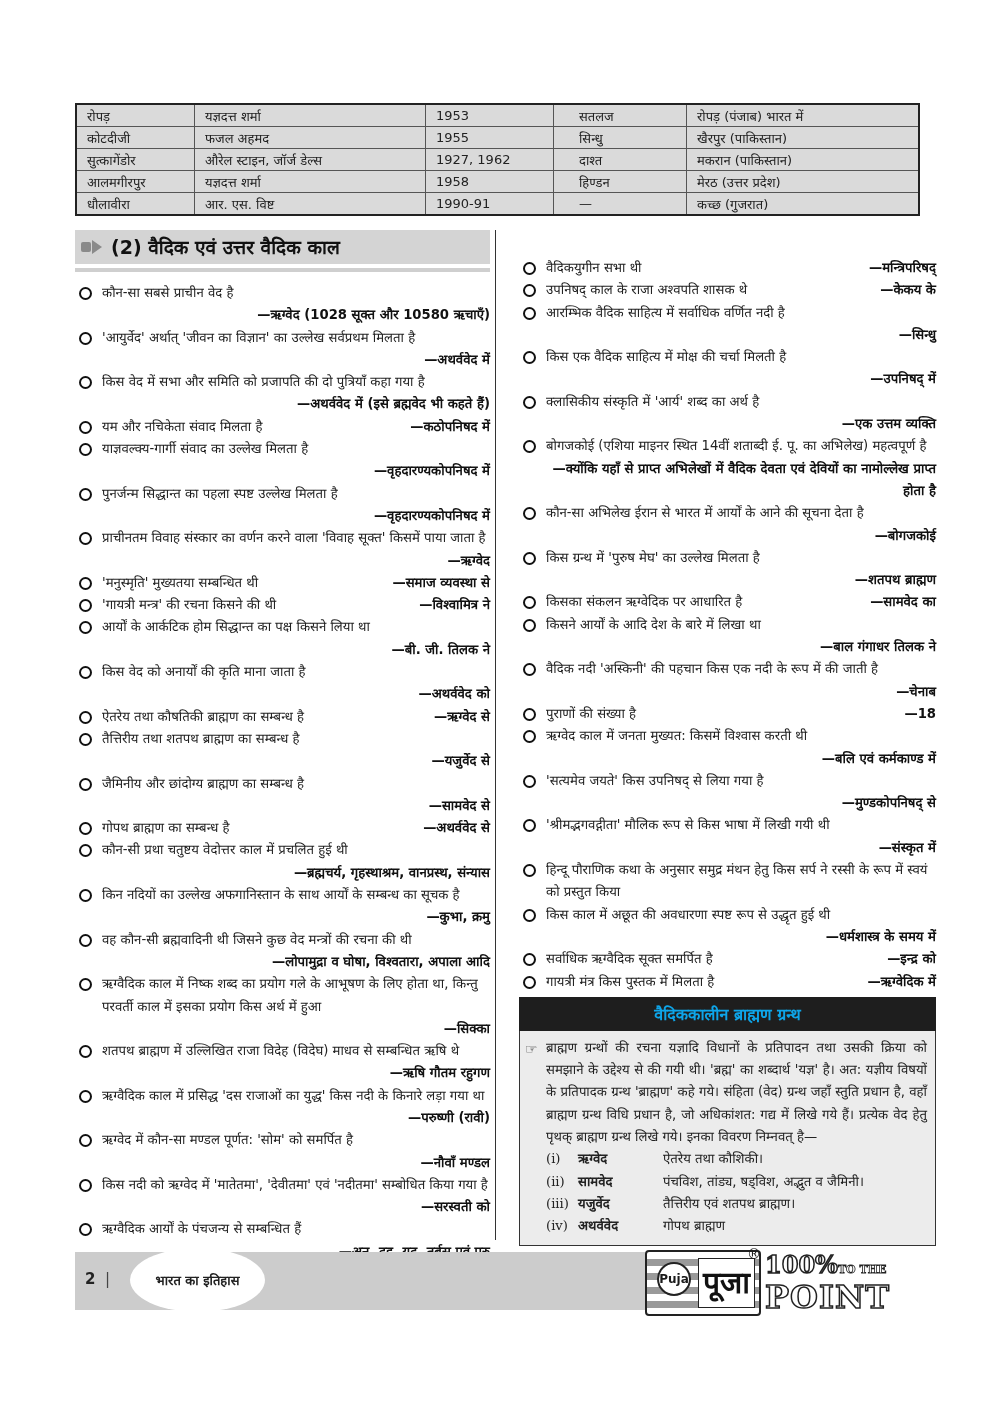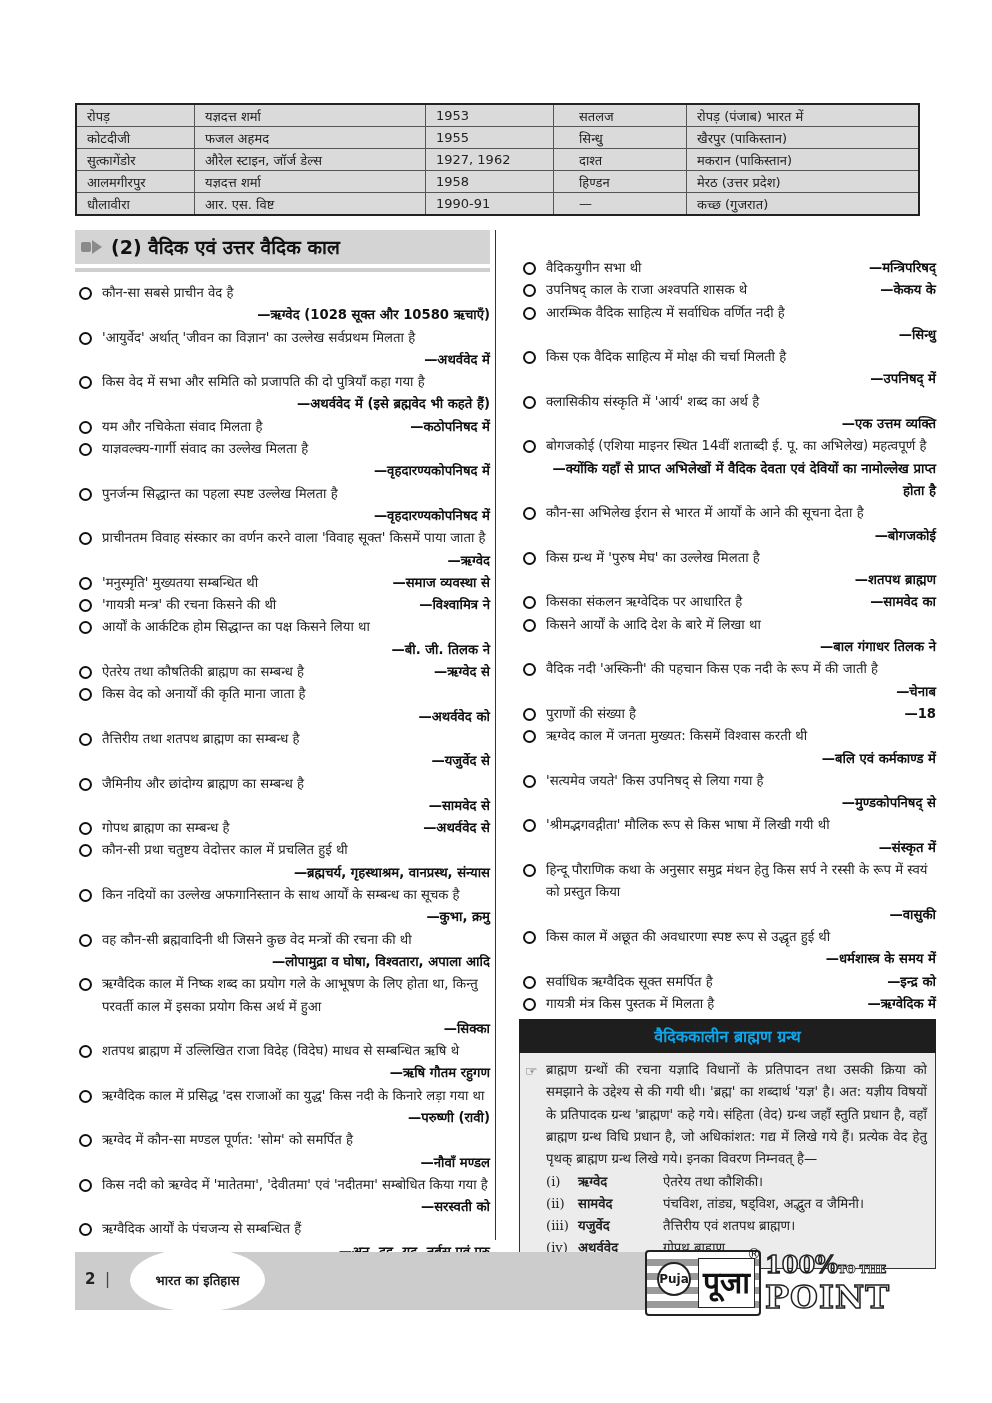--- a/index.html
+++ b/index.html
@@ -125,26 +125,26 @@
           <span class="bullet"></span>
           <span class="q">'मनुस्मृति' मुख्यतया सम्बन्धित थी</span>
           <span class="a">—समाज व्यवस्था से</span>
         </li>
         <li class="qa inline">
           <span class="bullet"></span>
           <span class="q">'गायत्री मन्त्र' की रचना किसने की थी</span>
           <span class="a">—विश्वामित्र ने</span>
         </li>
         <li class="qa"><span class="bullet"></span><span class="q">आर्यों के आर्कटिक होम सिद्धान्त का पक्ष किसने लिया था</span><span class="a right">—बी. जी. तिलक ने</span></li>
+        <li class="qa"><span class="bullet"></span><span class="q">किस वेद को अनार्यों की कृति माना जाता है</span><span class="a right">—अथर्ववेद को</span></li>
         <li class="qa inline">
           <span class="bullet"></span>
           <span class="q">ऐतरेय तथा कौषतिकी ब्राह्मण का सम्बन्ध है</span>
           <span class="a">—ऋग्वेद से</span>
         </li>
-        <li class="qa"><span class="bullet"></span><span class="q">किस वेद को अनार्यों की कृति माना जाता है</span><span class="a right">—अथर्ववेद को</span></li>
         <li class="qa"><span class="bullet"></span><span class="q">तैत्तिरीय तथा शतपथ ब्राह्मण का सम्बन्ध है</span><span class="a right">—यजुर्वेद से</span></li>
         <li class="qa"><span class="bullet"></span><span class="q">जैमिनीय और छांदोग्य ब्राह्मण का सम्बन्ध है</span><span class="a right">—सामवेद से</span></li>
         <li class="qa inline">
           <span class="bullet"></span>
           <span class="q">गोपथ ब्राह्मण का सम्बन्ध है</span>
           <span class="a">—अथर्ववेद से</span>
         </li>
         <li class="qa"><span class="bullet"></span><span class="q">कौन-सी प्रथा चतुष्टय वेदोत्तर काल में प्रचलित हुई थी</span><span class="a right">—ब्रह्मचर्य, गृहस्थाश्रम, वानप्रस्थ, संन्यास</span></li>
         <li class="qa"><span class="bullet"></span><span class="q">किन नदियों का उल्लेख अफगानिस्तान के साथ आर्यों के सम्बन्ध का सूचक है</span><span class="a right">—कुभा, क्रमु</span></li>
         <li class="qa"><span class="bullet"></span><span class="q">वह कौन-सी ब्रह्मवादिनी थी जिसने कुछ वेद मन्त्रों की रचना की थी</span><span class="a right">—लोपामुद्रा व घोषा, विश्वतारा, अपाला आदि</span></li>
@@ -185,21 +185,21 @@
         <li class="qa"><span class="bullet"></span><span class="q">किसने आर्यों के आदि देश के बारे में लिखा था</span><span class="a right">—बाल गंगाधर तिलक ने</span></li>
         <li class="qa"><span class="bullet"></span><span class="q">वैदिक नदी 'अस्किनी' की पहचान किस एक नदी के रूप में की जाती है</span><span class="a right">—चेनाब</span></li>
         <li class="qa inline">
           <span class="bullet"></span>
           <span class="q">पुराणों की संख्या है</span>
           <span class="a">—18</span>
         </li>
         <li class="qa"><span class="bullet"></span><span class="q">ऋग्वेद काल में जनता मुख्यत: किसमें विश्वास करती थी</span><span class="a right">—बलि एवं कर्मकाण्ड में</span></li>
         <li class="qa"><span class="bullet"></span><span class="q">'सत्यमेव जयते' किस उपनिषद् से लिया गया है</span><span class="a right">—मुण्डकोपनिषद् से</span></li>
         <li class="qa"><span class="bullet"></span><span class="q">'श्रीमद्भगवद्गीता' मौलिक रूप से किस भाषा में लिखी गयी थी</span><span class="a right">—संस्कृत में</span></li>
-        <li class="qa"><span class="bullet"></span><span class="q">हिन्दू पौराणिक कथा के अनुसार समुद्र मंथन हेतु किस सर्प ने रस्सी के रूप में स्वयं को प्रस्तुत किया</span><span class="a right">—वासुकी</span></li>
+        <li class="qa"><span class="bullet"></span><span class="q">हिन्दू पौराणिक कथा के अनुसार समुद्र मंथन हेतु किस सर्प ने रस्सी के रूप में स्वयं को प्रस्तुत किया</span></li>
         <li class="qa"><span class="bullet"></span><span class="q">किस काल में अछूत की अवधारणा स्पष्ट रूप से उद्धृत हुई थी</span><span class="a right">—धर्मशास्त्र के समय में</span></li>
         <li class="qa inline">
           <span class="bullet"></span>
           <span class="q">सर्वाधिक ऋग्वैदिक सूक्त समर्पित है</span>
           <span class="a">—इन्द्र को</span>
         </li>
         <li class="qa inline">
           <span class="bullet"></span>
           <span class="q">गायत्री मंत्र किस पुस्तक में मिलता है</span>
           <span class="a">—ऋग्वेदिक में</span>

